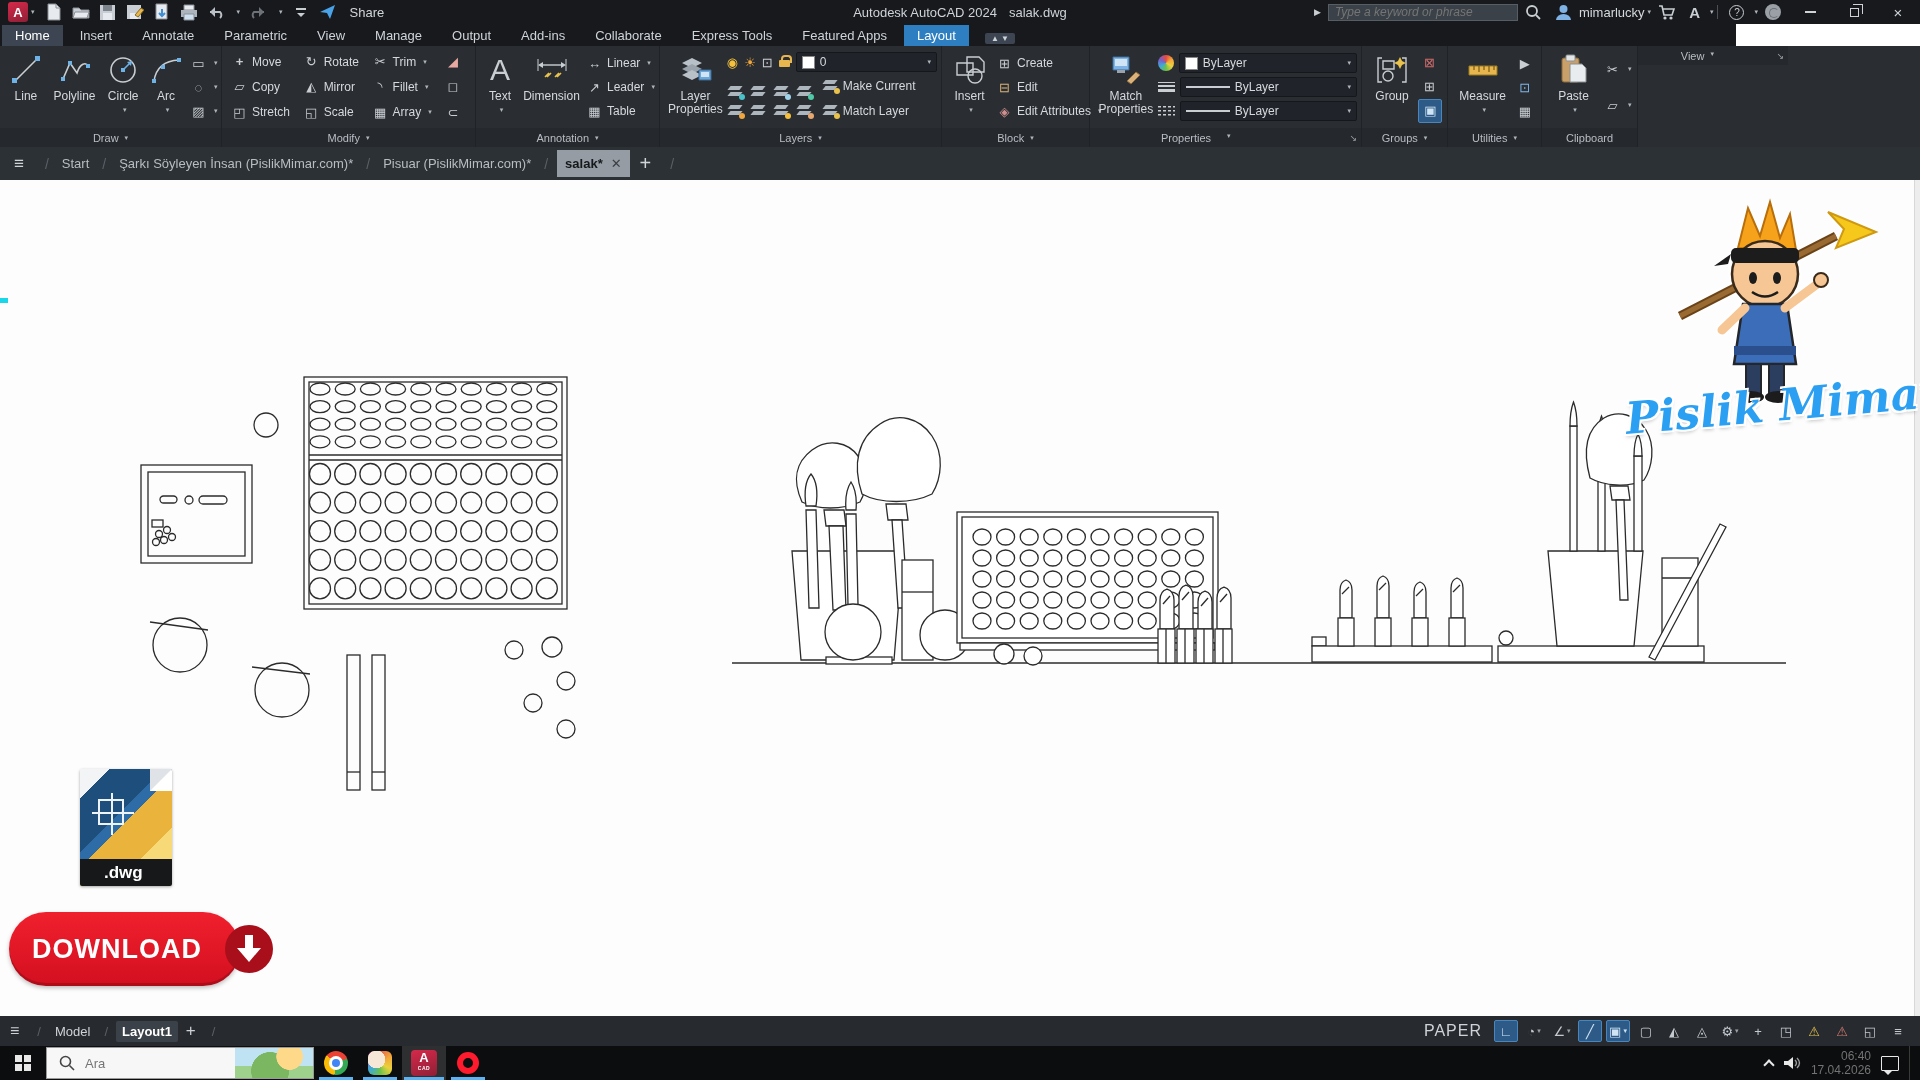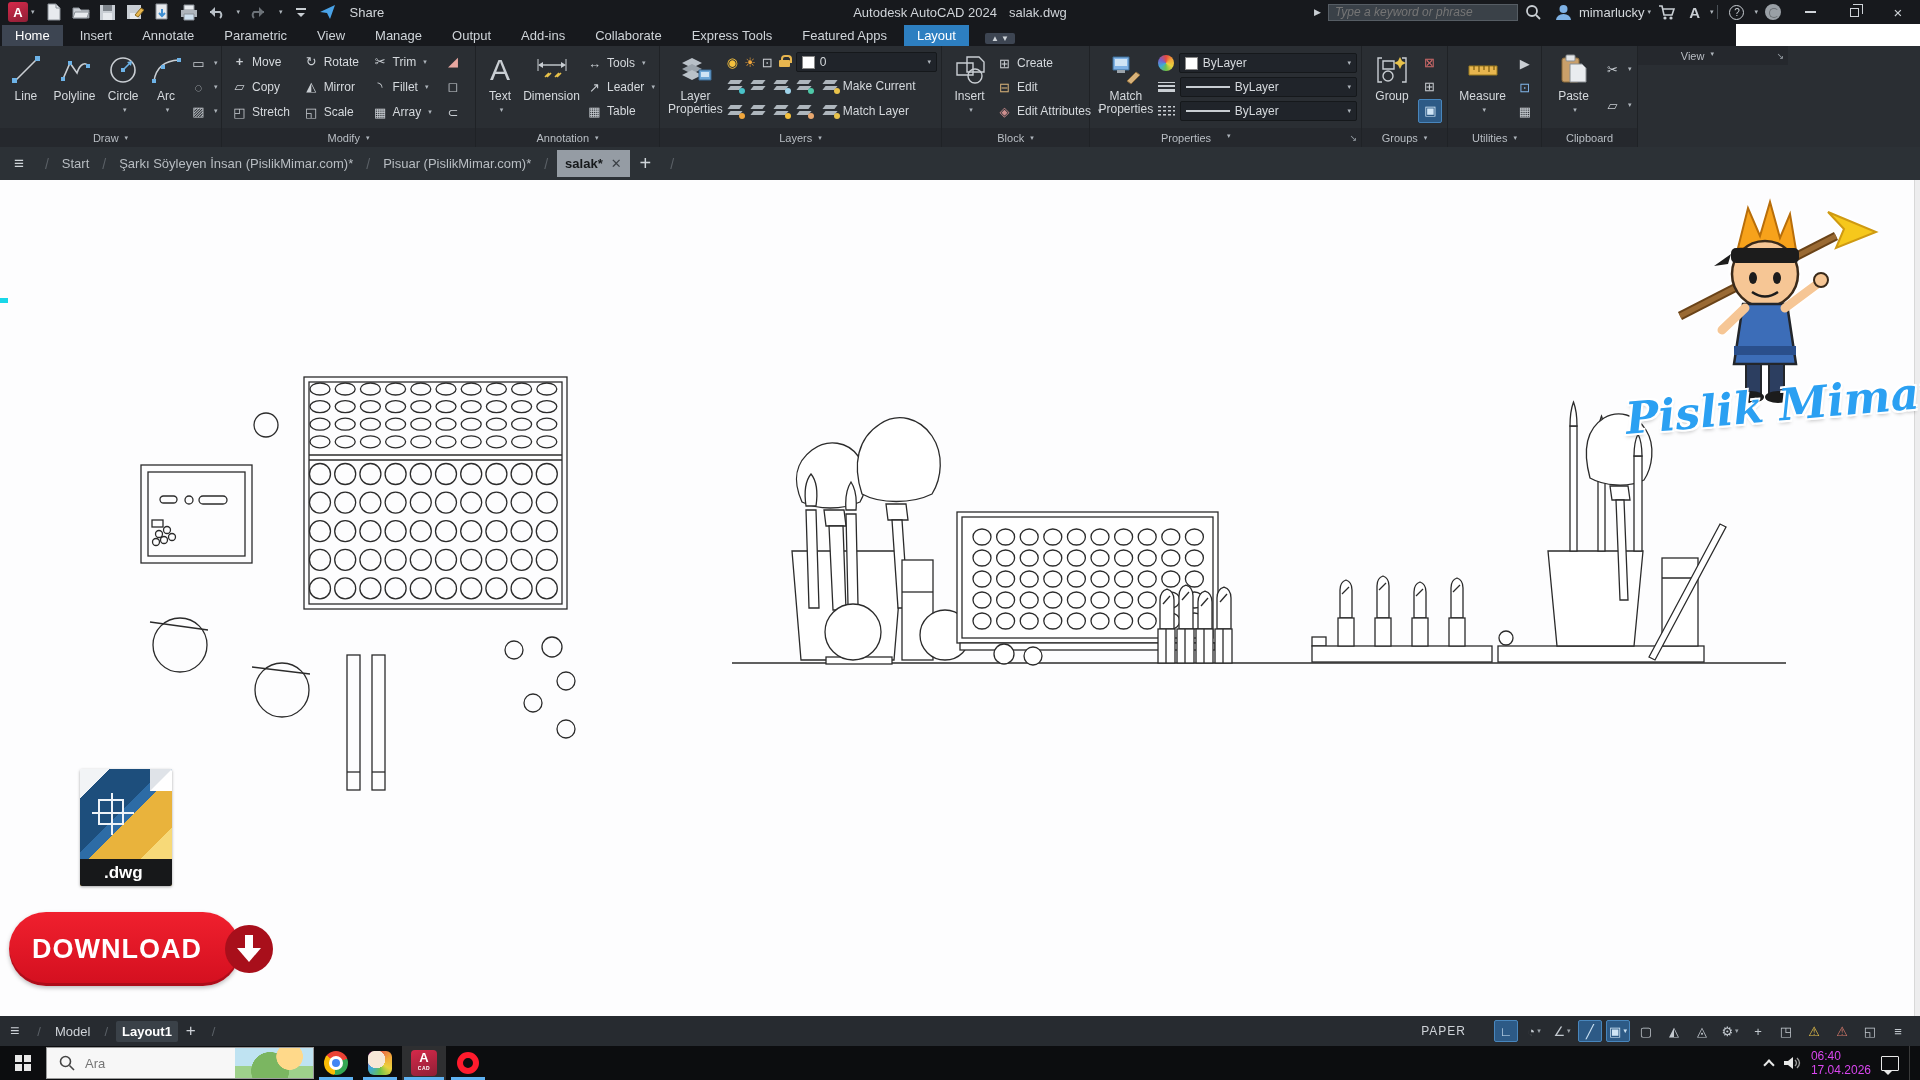--- a/index.html
+++ b/index.html
@@ -94,21 +94,21 @@
   .dl-circle::after{content:"";position:absolute;left:12px;top:23px;border-left:12px solid transparent;border-right:12px solid transparent;border-top:14px solid #fff;}
   #ucs-tick{position:absolute;left:0;top:118px;width:8px;height:5px;background:#19d7e8;}
   
   #statusbar{position:absolute;left:0;top:1016px;width:1920px;height:30px;background:#272b30;display:flex;align-items:center;color:#cfd3d8;font-size:13px;}
   .sb-burger{font-size:16px;margin:0 10px 0 10px;}
   .sb-slash{color:#5a6066;margin:0 8px;}
   .sb-tab{padding:3px 6px;}
   .sb-tab.act{background:#3a4148;border-radius:2px;font-weight:bold;color:#fff;}
   .sb-plus{font-size:17px;margin:0 8px;}
   #sb-right{margin-left:auto;display:flex;align-items:center;gap:4px;padding-right:10px;}
-  .paper-lbl{letter-spacing:1px;font-size:12px;margin-right:24px;}
+  .paper-lbl{letter-spacing:1px;font-size:16px;margin-right:8px;}
   .sic{min-width:24px;height:22px;display:flex;align-items:center;justify-content:center;color:#c3c9cf;font-size:13px;border-radius:2px;padding:0 2px;gap:2px;}
   .sic .c7{font-size:7px;color:#9aa1a8;}
   .sic.hl{background:#2d5a86;border:1px solid #4886bd;color:#cfe4f5;}
   .sic.wy{color:#e8c24a;}
   .sic.wr{color:#d97b6c;}
   
   #taskbar{position:absolute;left:0;top:1046px;width:1920px;height:34px;background:#0c0d0f;display:flex;align-items:center;}
   #start-btn{width:46px;height:34px;display:flex;align-items:center;justify-content:center;}
   .winlogo{width:16px;height:16px;display:grid;grid-template-columns:1fr 1fr;grid-template-rows:1fr 1fr;gap:1.5px;}
   .winlogo i{background:#e8e8e8;}
@@ -121,21 +121,21 @@
   .appbtn .uline{position:absolute;bottom:0;left:5px;right:5px;height:3px;background:#5fb2f2;}
   .chrome{width:24px;height:24px;border-radius:50%;background:conic-gradient(from -50deg,#ea4335 0 33%,#34a853 33% 66%,#fbbc05 66%);position:relative;}
   .chrome::before{content:"";position:absolute;left:5px;top:5px;width:14px;height:14px;border-radius:50%;background:#fff;}
   .chrome::after{content:"";position:absolute;left:8px;top:8px;width:8px;height:8px;border-radius:50%;background:#4285f4;}
   .paint{width:24px;height:24px;border-radius:6px;background:radial-gradient(circle at 35% 35%,#f6e7d7 0 40%,transparent 41%),conic-gradient(#e85d4a,#f2a93b,#ead23e,#6cc24a,#3fa9d8,#b05fc9,#e85d4a);}
   .acadapp{width:26px;height:26px;border-radius:4px;background:linear-gradient(160deg,#d5294a,#8f1f36);color:#fff;display:flex;flex-direction:column;align-items:center;justify-content:center;font-weight:bold;font-size:13px;line-height:11px;}
   .acadapp em{font-style:normal;font-size:5px;letter-spacing:.5px;}
   .opera{width:22px;height:22px;border:6px solid #ff1b2d;border-radius:50%;}
   #tb-right{margin-left:auto;display:flex;align-items:center;gap:10px;padding-right:6px;color:#e8e8e8;}
   .chevup{width:8px;height:8px;border-left:2px solid #e8e8e8;border-top:2px solid #e8e8e8;transform:rotate(45deg);margin-top:4px;}
-  .clockblk{text-align:left;font-size:12px;line-height:14px;color:#d946ef;}
+  .clockblk{text-align:right;font-size:12px;line-height:14px;color:#737373;}
   .notif{width:18px;height:15px;border:1.5px solid #e8e8e8;border-radius:1px;position:relative;}
   .notif::after{content:"";position:absolute;left:2px;bottom:-5px;border-left:4px solid transparent;border-right:4px solid transparent;border-top:4px solid #e8e8e8;}
   .showdesk{width:5px;height:34px;border-left:1px solid #3a3a3a;}
 </style>
 </head>
 <body>
 
 <div id="app">
 
   <header id="titlebar">
@@ -408,21 +408,21 @@
               <line x1="5" y1="12" x2="29" y2="12" stroke="#c9ced3" stroke-width="1.4"></line>
               <path d="M3 12 l5 -3 v6 z M31 12 l-5 -3 v6 z" fill="#c9ced3"></path>
               <path d="M10 24 l4 -4 M12 24 l4 -4" stroke="#e8c24a" stroke-width="1.6"></path>
               <path d="M20 24 l4 -4 M22 24 l4 -4" stroke="#e8c24a" stroke-width="1.6"></path>
             </svg>
           <span>Dimension</span>
         </div>
         <div class="scol" style="width:72px">
           <span class="sbtn">
               <span class="mic">↔</span>
-              <span>Tools</span>
+              <span>Linear</span>
               <span class="caret">▾</span>
             </span>
           <span class="sbtn">
               <span class="mic">↗</span>
               <span>Leader</span>
               <span class="caret">▾</span>
             </span>
           <span class="sbtn">
               <span class="mic">▦</span>
               <span>Table</span>
@@ -452,21 +452,21 @@
             <span style="color:#f5c13d;font-size:13px;">◉</span>
             <span style="color:#f0a63c;font-size:13px;">☀</span>
             <span style="color:#c9ced3;font-size:13px;">⊡</span>
             <span><span class="mlock"></span></span>
             <div class="drop" style="flex:1;">
               <span class="swatch"></span>
               <span>0</span>
               <span class="caret">▾</span>
             </div>
           </div>
-          <div class="row" style="gap:6px;height:25px;">
+          <div class="row" style="gap:6px;height:25px;align-items:flex-end;">
             <span class="stk">
                 <em class="dot" style="background:#49c2c9;"></em>
               </span>
             <span class="stk"></span>
             <span class="stk">
                 <em class="dot" style="background:#9fd3ea;"></em>
               </span>
             <span class="stk">
                 <em class="dot" style="background:#4fc9a8;"></em>
               </span>

